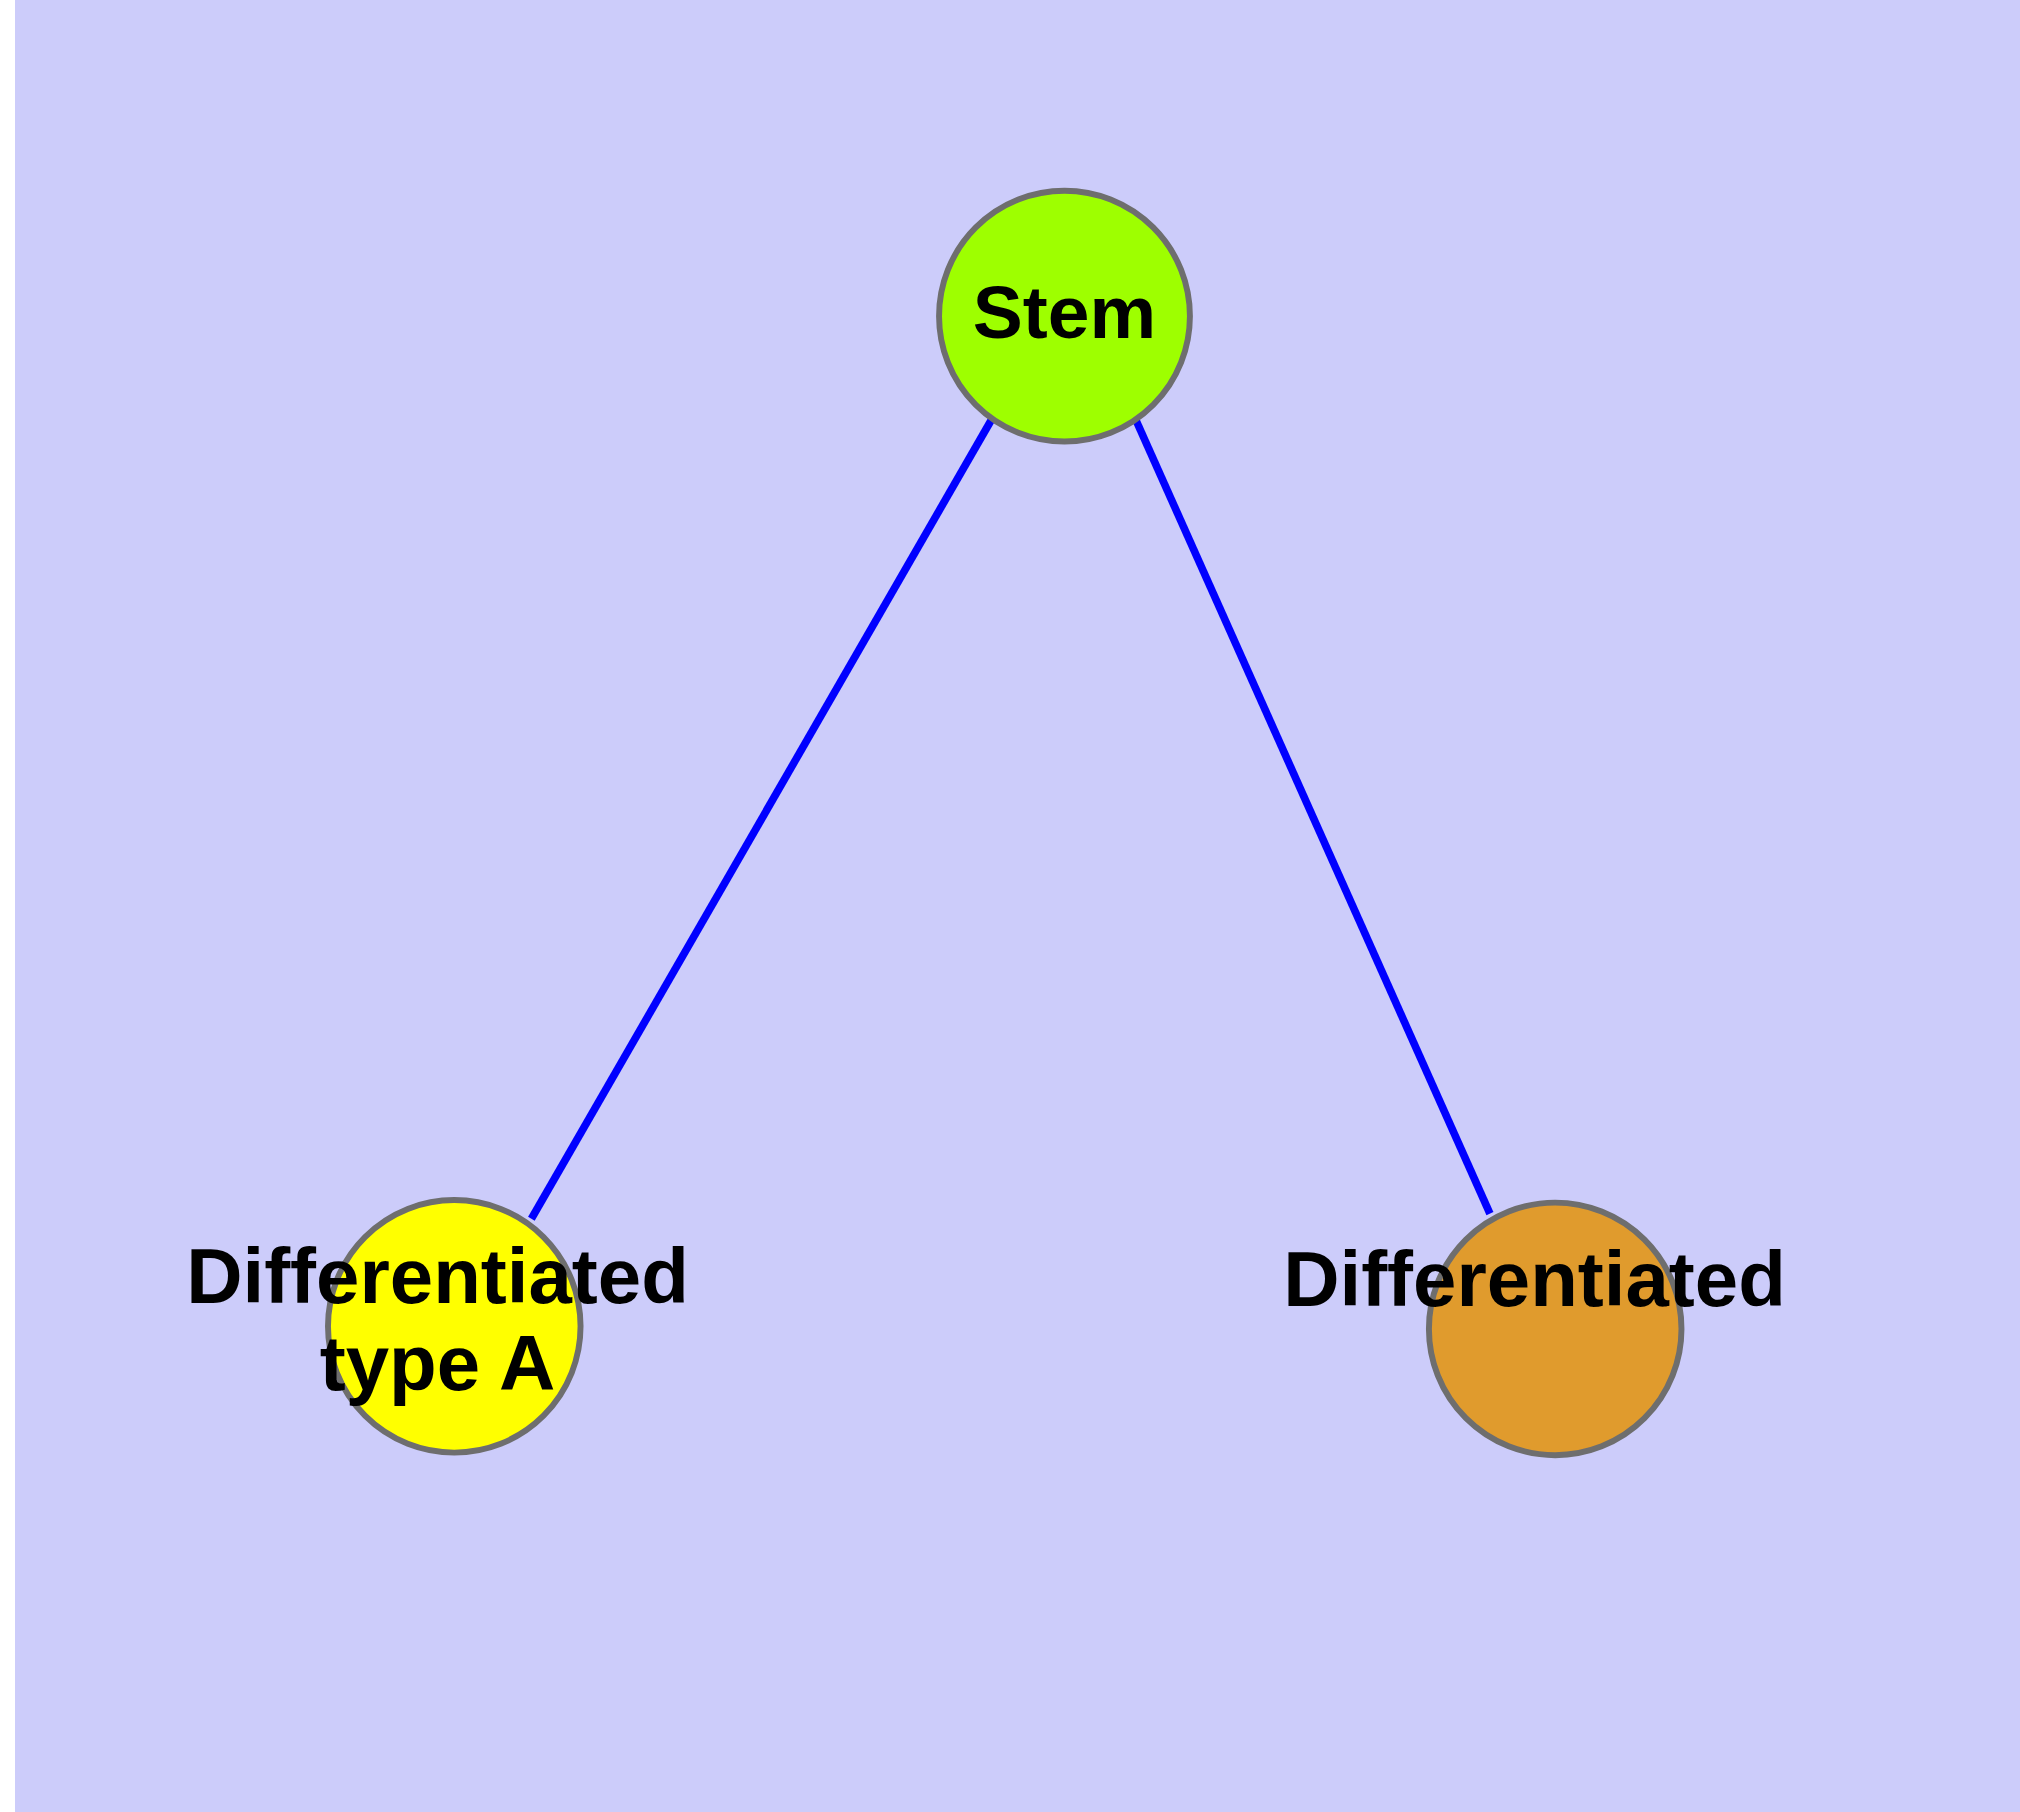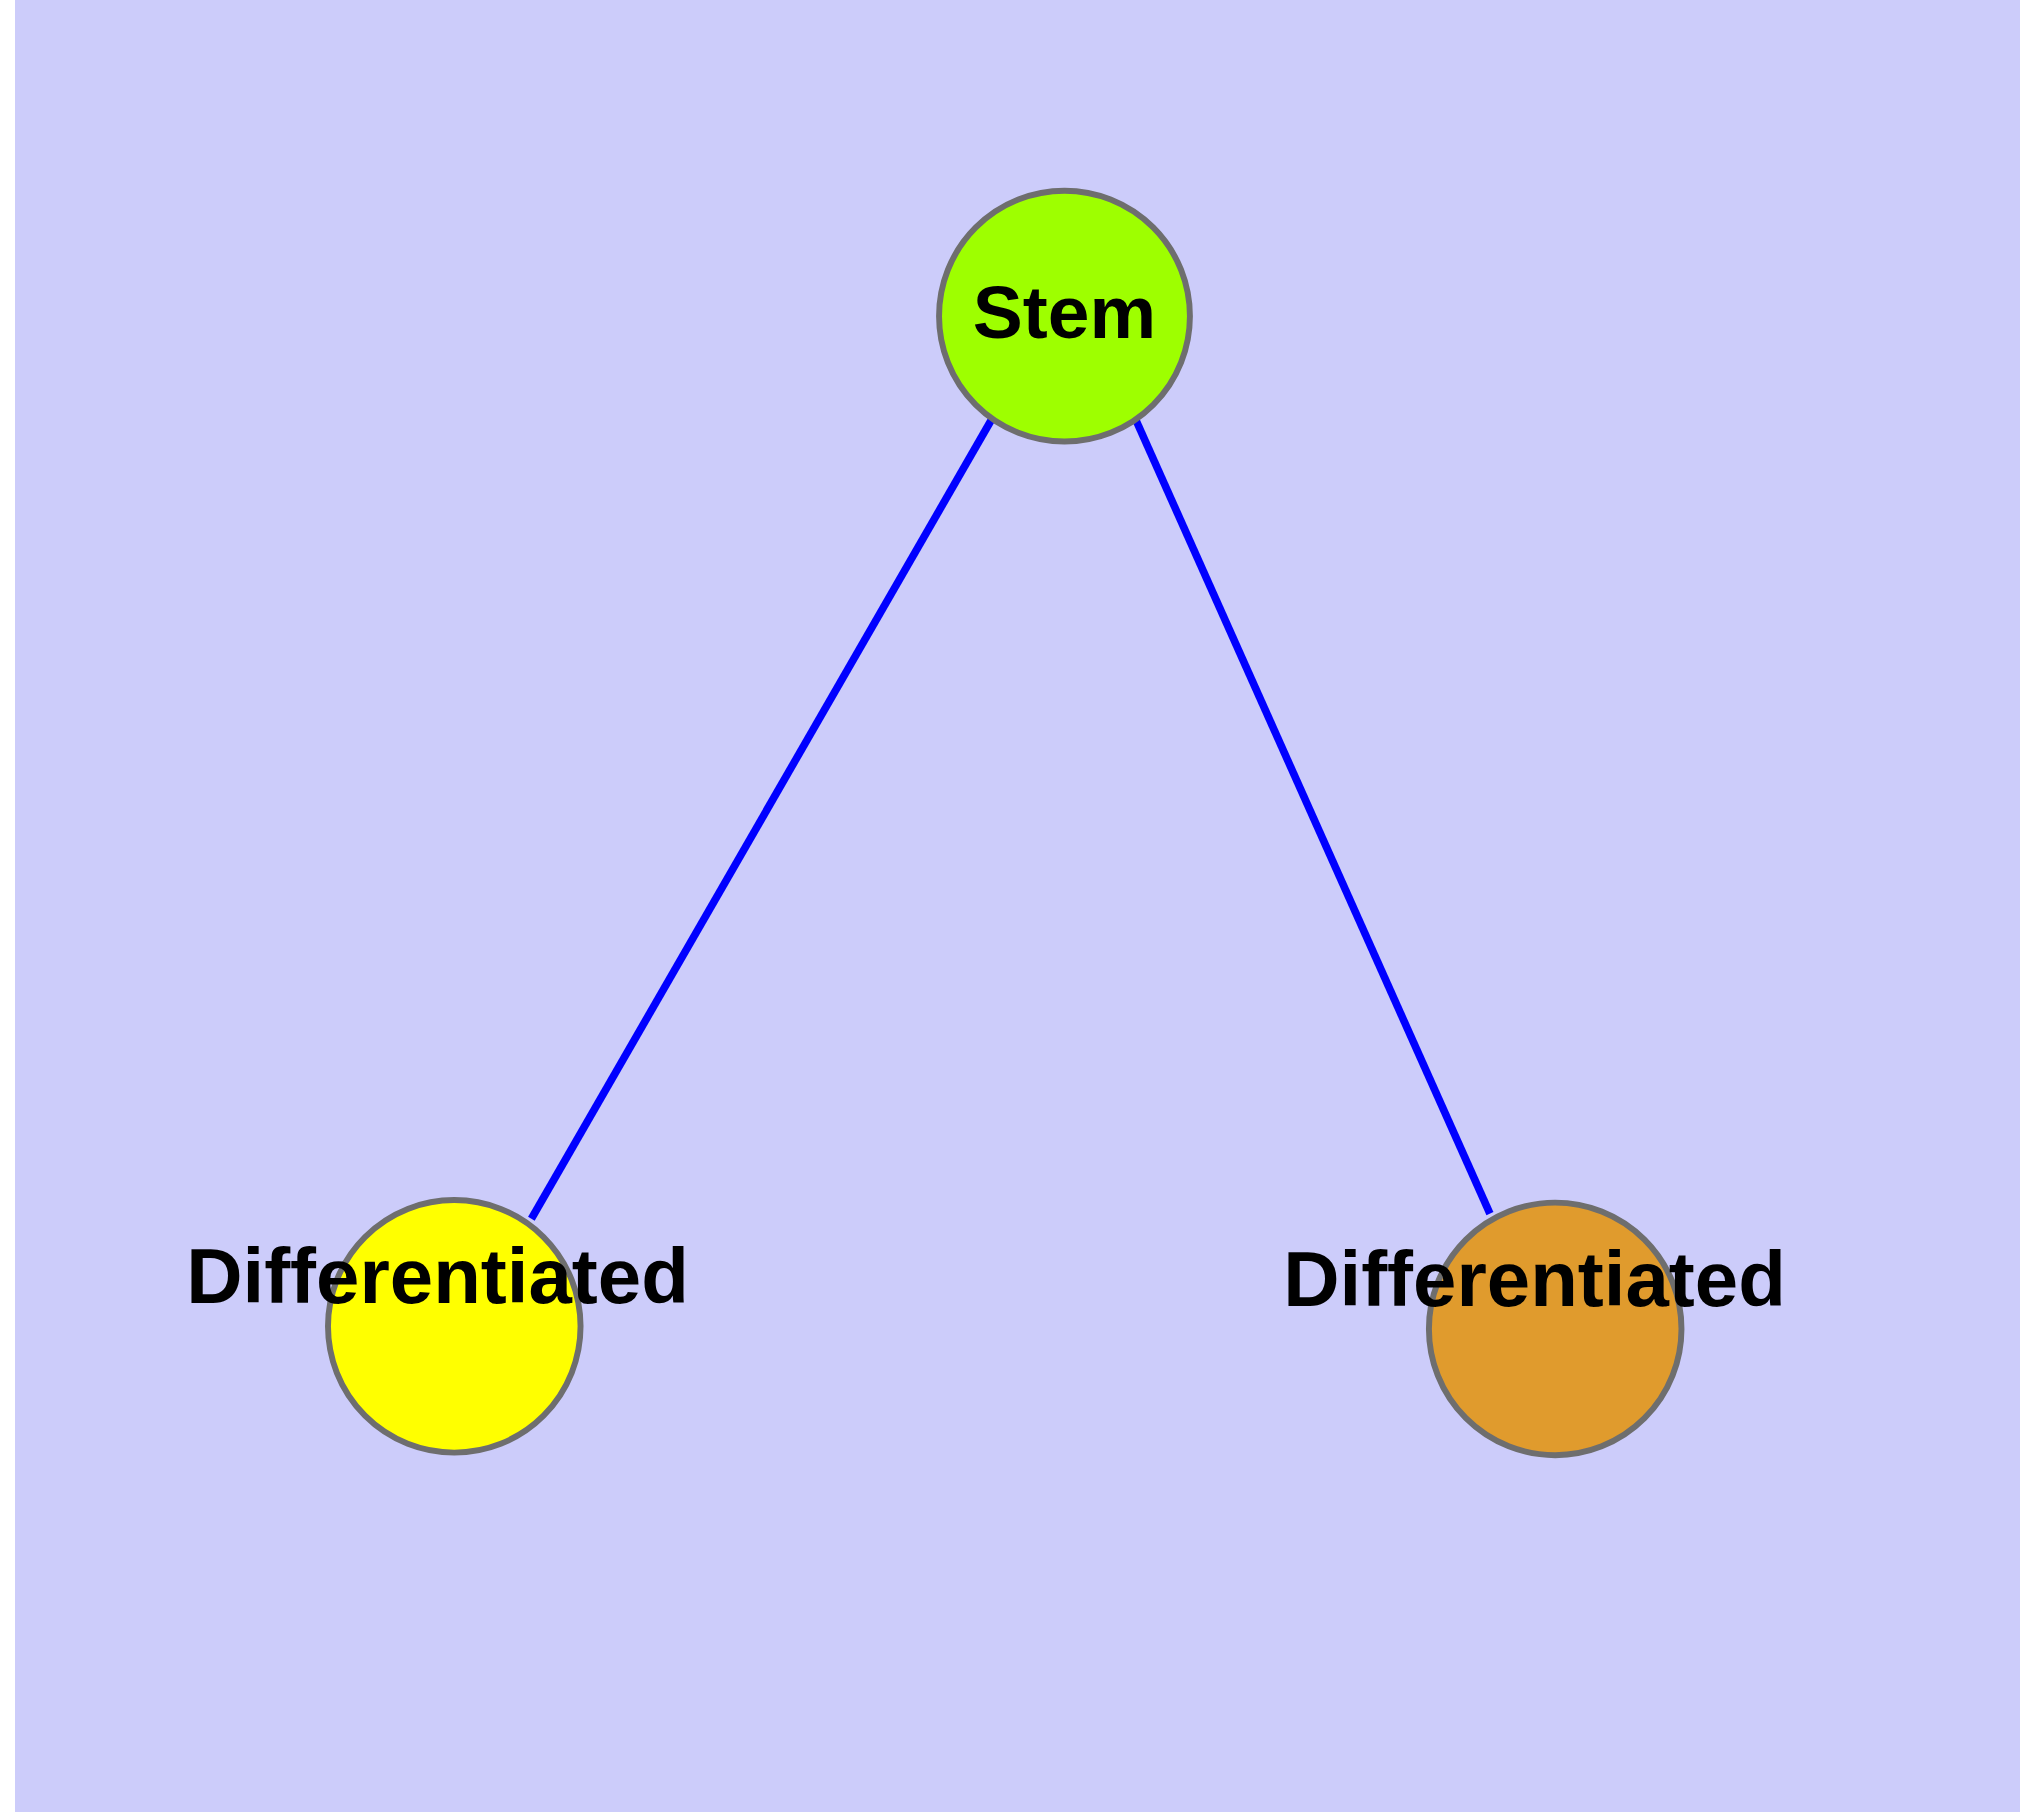--- a/index.html
+++ b/index.html
@@ -70,20 +70,21 @@
       <circle id="node-type-b" stroke-width="7" cx="1817" cy="1568" r="149" fill="#e09b2d" stroke="#6e6e6e"></circle>
     </g>
   </svg>
 
   <div class="node-label" id="label-stem">
     <div>Stem</div>
   </div>
 
   <div class="node-label" id="label-type-a">
     <div>Differentiated</div>
+    <div>type A</div>
   </div>
 
   <div class="node-label" id="label-type-b">
     <div>Differentiated</div>
   </div>
 
 </div>
 
 
 </body></html>

